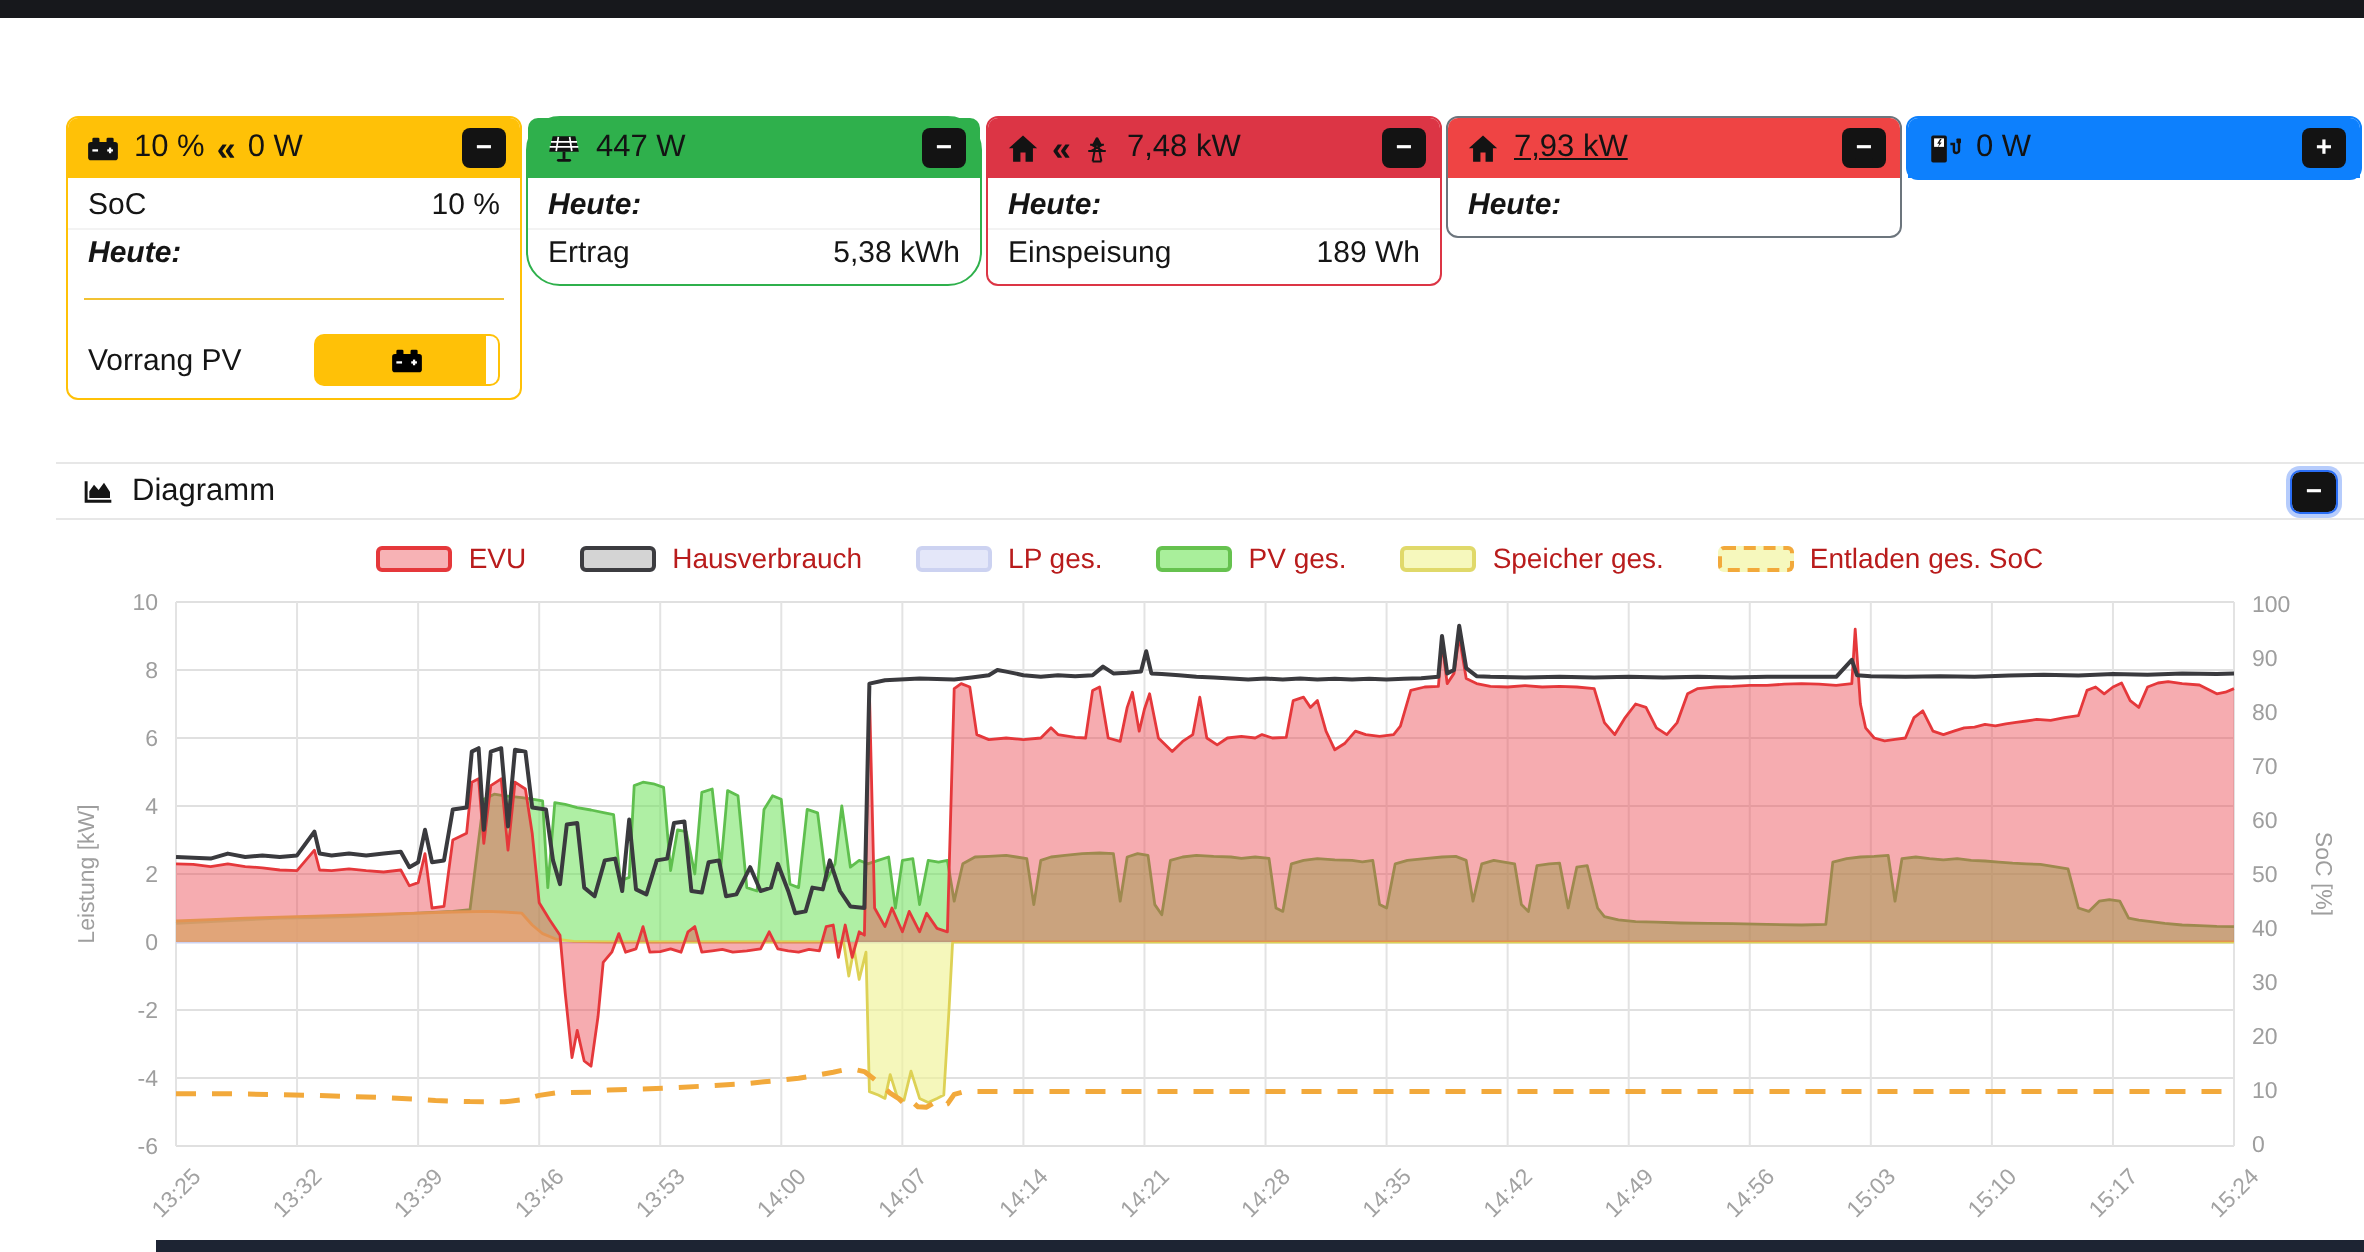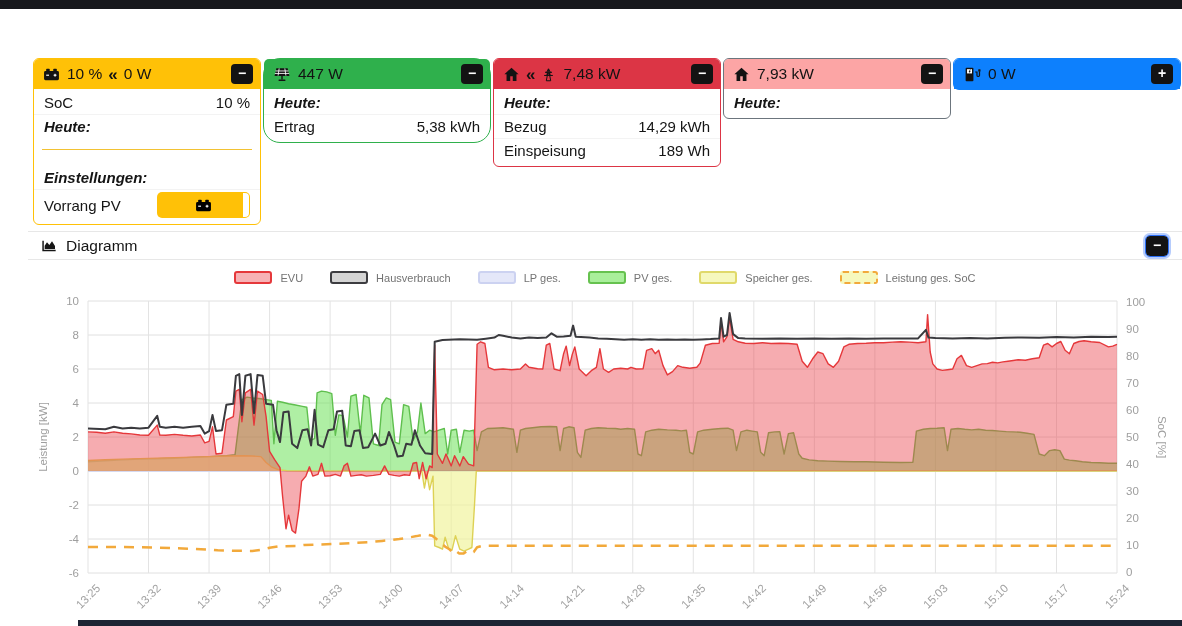--- a/index.html
+++ b/index.html
@@ -34,21 +34,21 @@
   .diagram-header { display:flex; align-items:center; gap:8px; height:29px; padding:0 14px 0 12px;
     border-top:1px solid #e7e7e7; border-bottom:1px solid #e7e7e7; font-size:15.5px; }
   .diagram-header .collapse-btn { margin-left:auto; outline:1px solid #2a6ef5; box-shadow:0 0 0 3px rgba(45,110,245,.35); }
   .chart-wrap { position:relative; height:367px; }
   .chart-wrap svg { position:absolute; top:0; left:0; }
   .legend { position:absolute; top:11px; left:0; right:0; display:flex; justify-content:center;
     gap:27px; align-items:center; z-index:2; }
   .legend-item { display:flex; align-items:center; }
   .legend-swatch { width:38px; height:13px; border-radius:3px; border:2px solid; }
   .legend-swatch.dashed { border-style:dashed; }
-  .legend-label { font-size:11px; color:#737373; margin-left:8px; }
+  .legend-label { font-size:14px; color:#b91c1c; margin-left:8px; }
 </style>
 </head>
 <body>
 
 <div class="top-bar"></div>
 
 <main>
   <div class="cards-row">
       <article class="card" style="border-color: rgb(255, 193, 7);">
         <div class="card-header" style="background: rgb(255, 193, 7);">
@@ -69,23 +69,20 @@
         </div>
         <div class="card-body">
           <div class="card-row">
             <span class="row-label">SoC</span>
             <span class="row-value">10 %</span>
           </div>
           <div class="card-row">
             <span class="row-heading">Heute:</span>
           </div>
           <hr class="card-divider" style="border-top-color: rgb(242, 194, 51);">
-          <div class="card-row">
-            <span class="row-heading">Einstellungen:</span>
-          </div>
           <div class="card-row">
             <span class="row-label">Vorrang PV</span>
             <button class="setting-btn" style="background: rgb(255, 193, 7);">
               <span class="icon">
                 <svg width="17" height="17" viewBox="0 0 24 24" fill="currentColor">
                   <rect x="1.5" y="7" width="21" height="13" rx="2"></rect>
                   <rect x="4.5" y="4" width="5" height="4" rx="1"></rect>
                   <rect x="14.5" y="4" width="5" height="4" rx="1"></rect>
                   <rect x="4.5" y="12.2" width="4" height="1.6" fill="#fff"></rect>
                   <rect x="15" y="12.2" width="4" height="1.6" fill="#fff"></rect>
@@ -134,31 +131,27 @@
             </svg>
           </span>
           <span class="hdr-text">7,48 kW</span>
           <button class="collapse-btn">−</button>
         </div>
         <div class="card-body">
           <div class="card-row">
             <span class="row-heading">Heute:</span>
           </div>
           <div class="card-row">
-            <span class="row-label">Bezug</span>
-            <span class="row-value">14,29 kWh</span>
-          </div>
-          <div class="card-row">
             <span class="row-label">Einspeisung</span>
             <span class="row-value">189 Wh</span>
           </div>
         </div>
       </article>
       <article class="card" style="border-color: rgb(108, 117, 125);">
-        <div class="card-header" style="background: #fca5a5;">
+        <div class="card-header" style="background: #ef4444; text-decoration: underline;">
           <span class="icon">
             <svg width="17" height="17" viewBox="0 0 24 24" fill="currentColor">
               <path d="M12 2.5l10 9h-3v9.5h-5.2v-6.5h-3.6v6.5H5V11.5H2z"></path>
             </svg>
           </span>
           <span class="hdr-text">7,93 kW</span>
           <button class="collapse-btn">−</button>
         </div>
         <div class="card-body">
           <div class="card-row">
@@ -211,21 +204,21 @@
           <span class="legend-item">
             <span class="legend-swatch" style="background: rgb(169, 239, 155); border-color: rgb(102, 194, 79);"></span>
             <span class="legend-label">PV ges.</span>
           </span>
           <span class="legend-item">
             <span class="legend-swatch" style="background: rgb(246, 248, 189); border-color: rgb(224, 217, 106);"></span>
             <span class="legend-label">Speicher ges.</span>
           </span>
           <span class="legend-item">
             <span class="legend-swatch dashed" style="background: rgb(246, 248, 189); border-color: rgb(242, 169, 59);"></span>
-            <span class="legend-label">Leistung ges. SoC</span>
+            <span class="legend-label">Entladen ges. SoC</span>
           </span>
         </div>
       <svg id="chart" width="1154" height="367" viewBox="0 0 1154 367">
           <line x1="60" y1="41" x2="1089" y2="41" stroke="#e0e0e0" stroke-width="1"></line>
           <line x1="60" y1="75" x2="1089" y2="75" stroke="#e0e0e0" stroke-width="1"></line>
           <line x1="60" y1="109" x2="1089" y2="109" stroke="#e0e0e0" stroke-width="1"></line>
           <line x1="60" y1="143" x2="1089" y2="143" stroke="#e0e0e0" stroke-width="1"></line>
           <line x1="60" y1="177" x2="1089" y2="177" stroke="#e0e0e0" stroke-width="1"></line>
           <line x1="60" y1="211" x2="1089" y2="211" stroke="#e0e0e0" stroke-width="1"></line>
           <line x1="60" y1="245" x2="1089" y2="245" stroke="#e0e0e0" stroke-width="1"></line>

